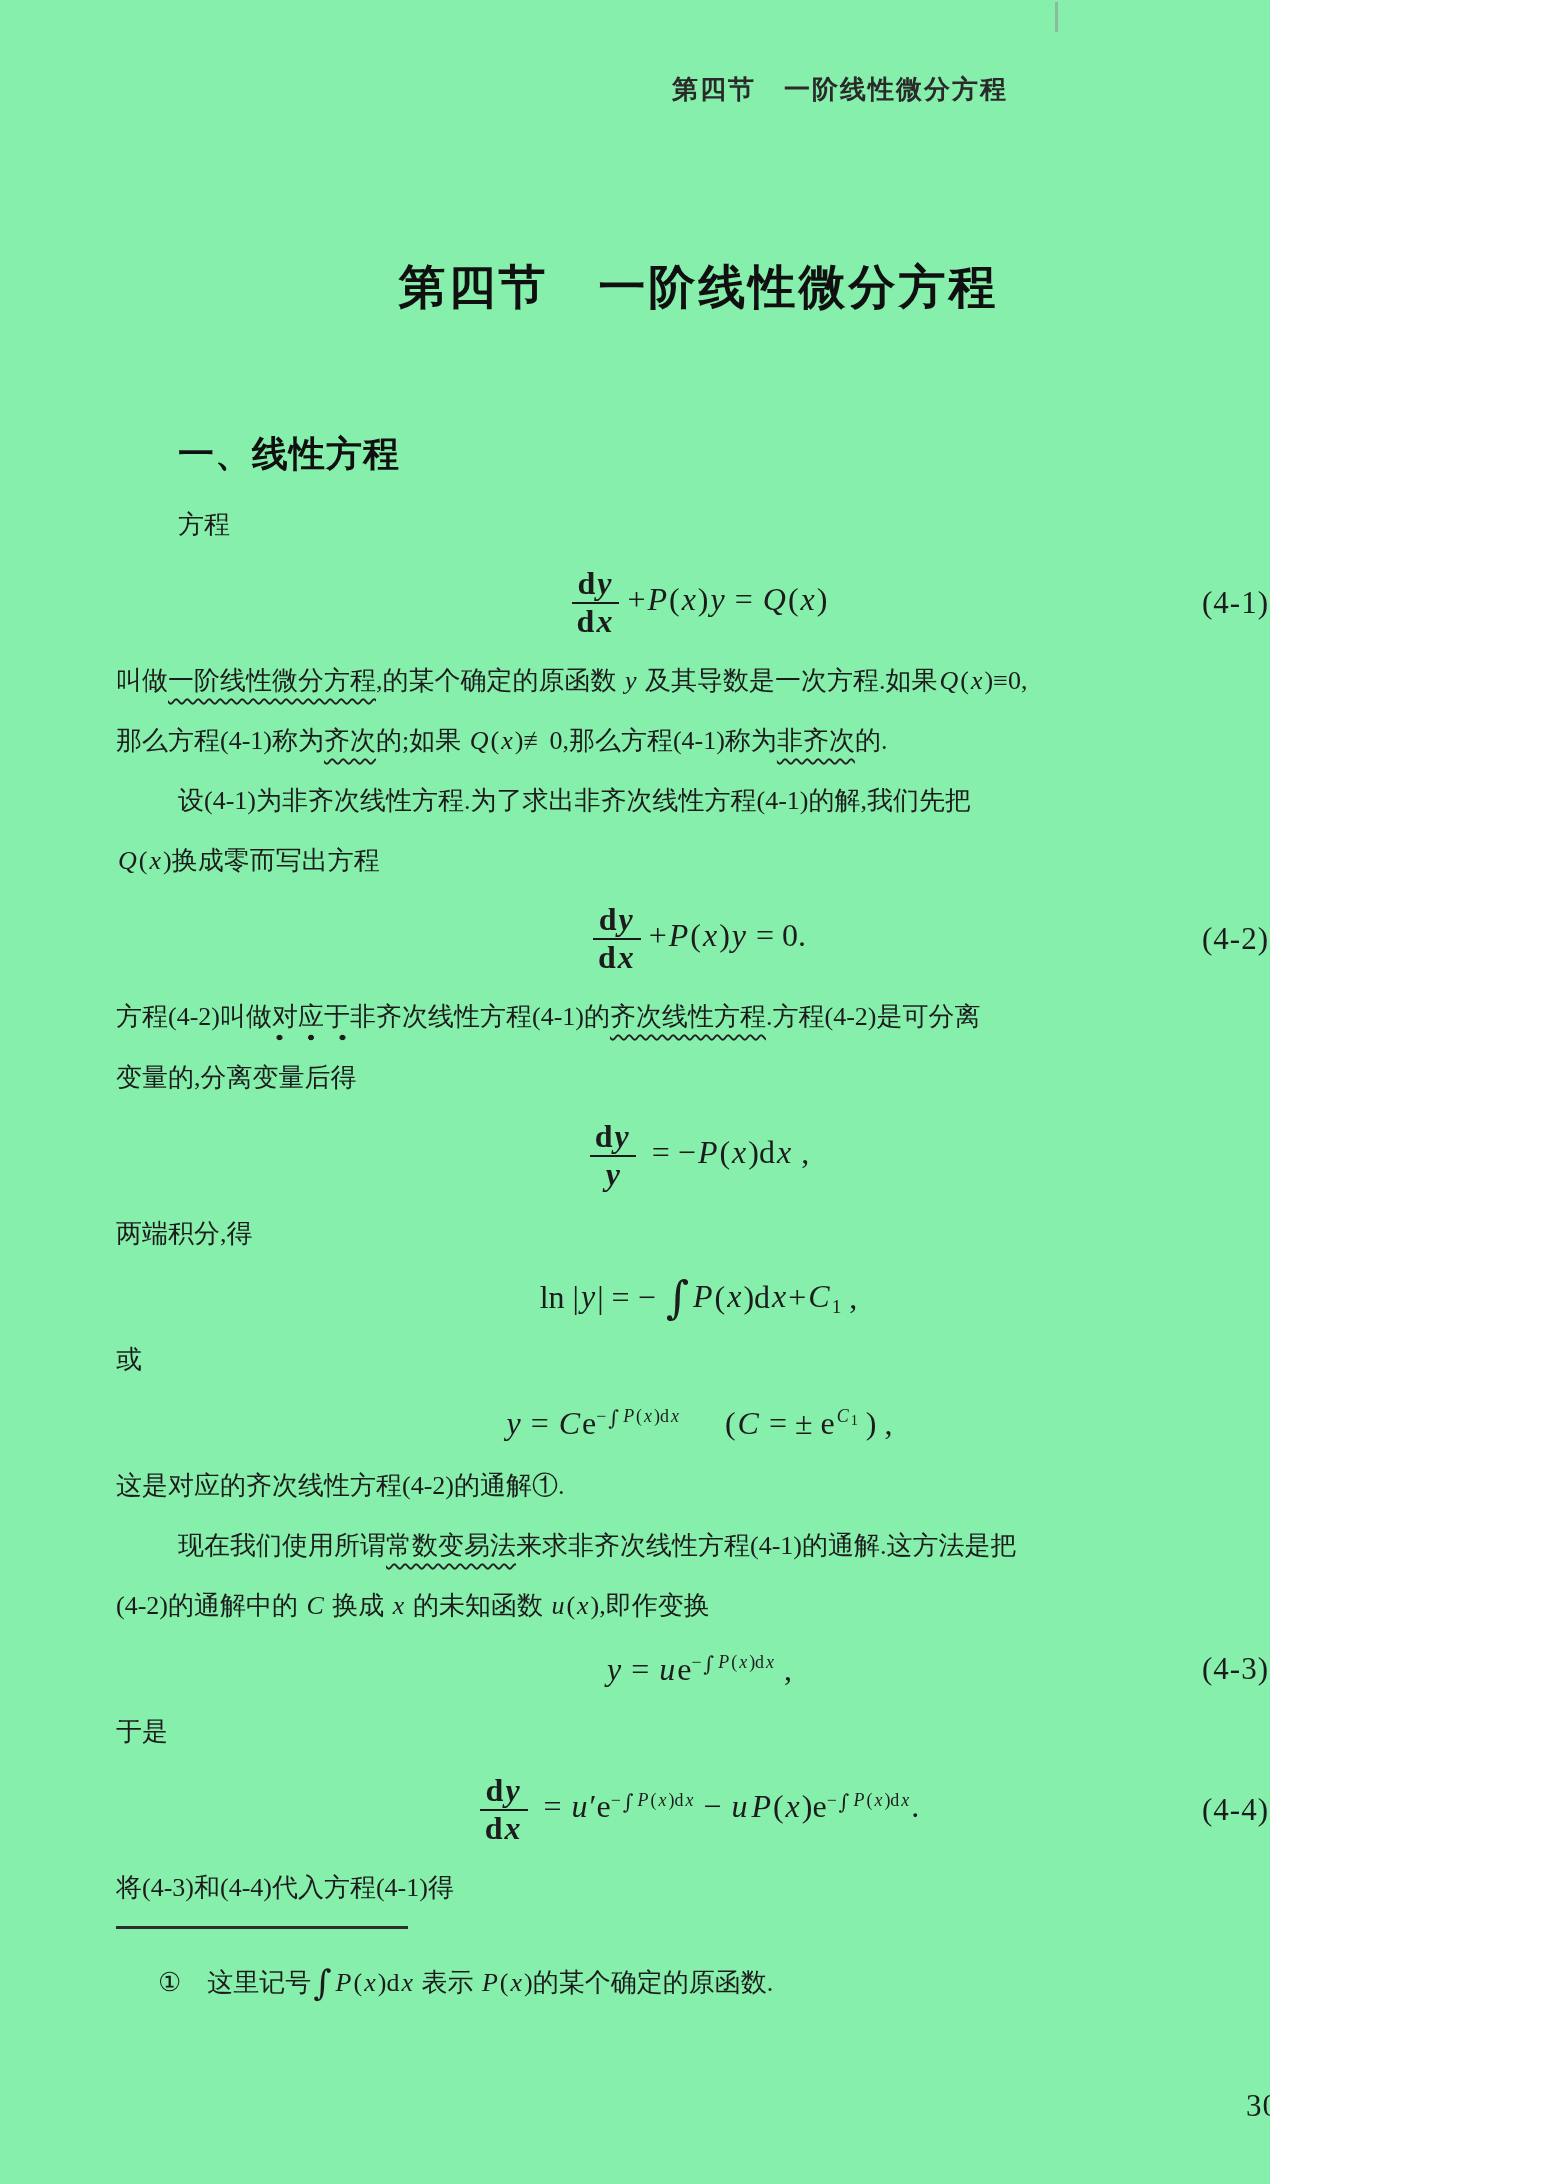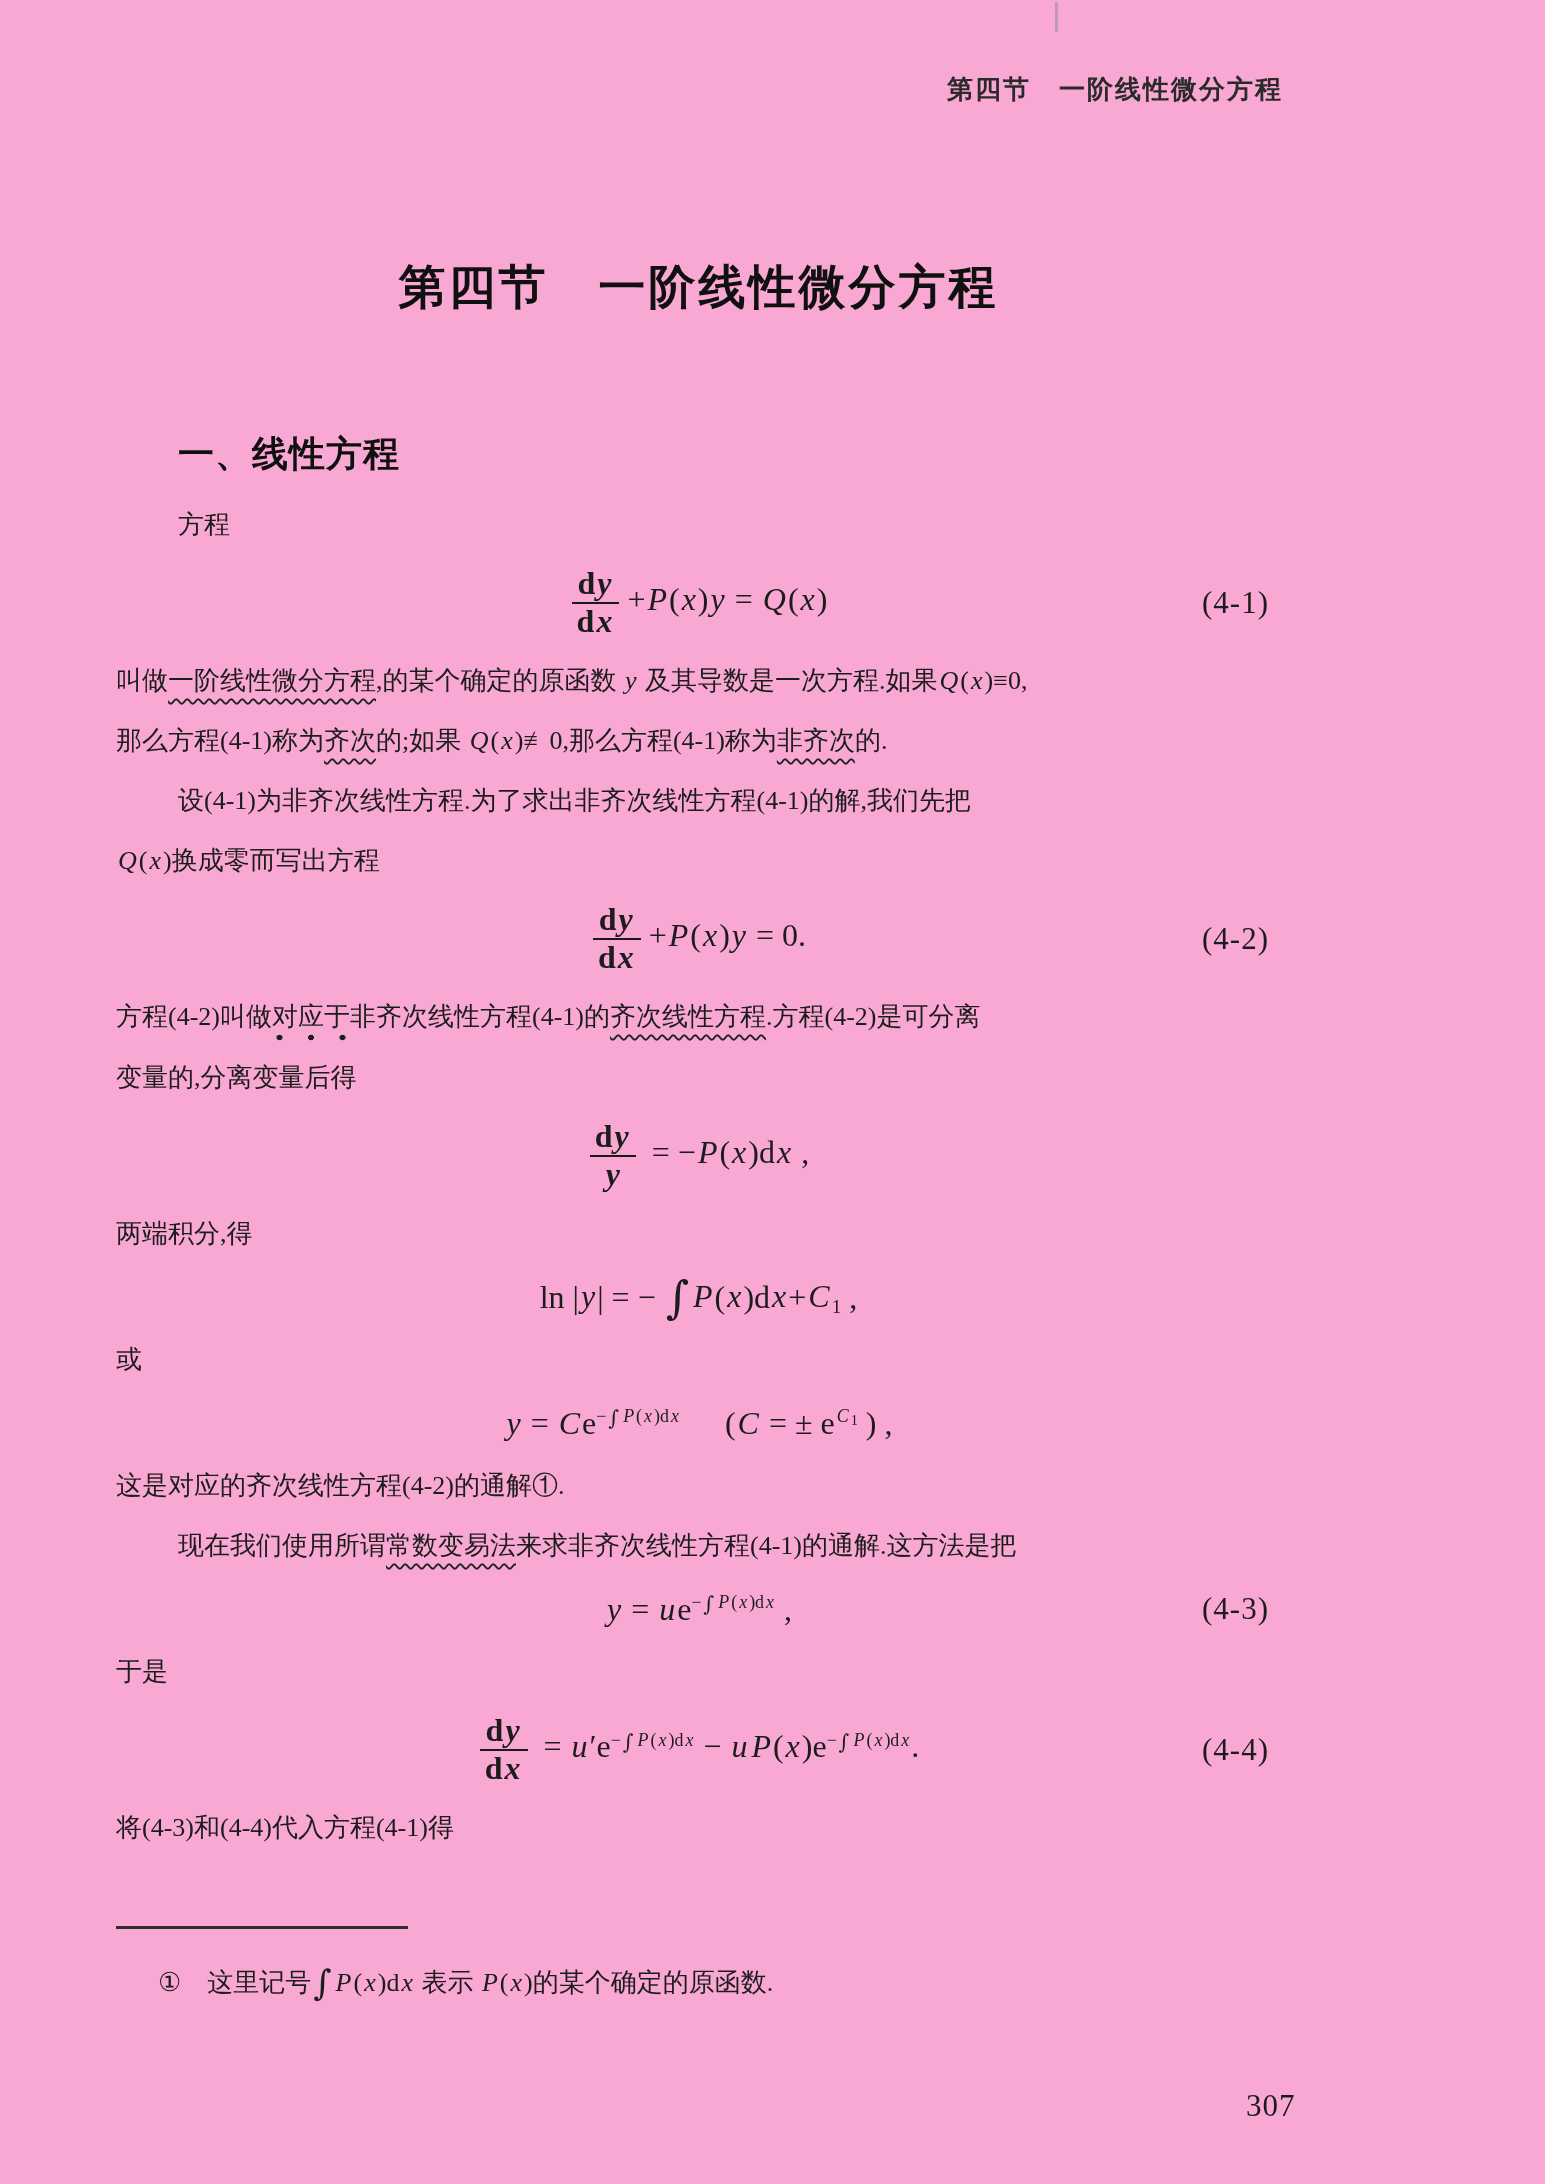--- a/index.html
+++ b/index.html
@@ -1,16 +1,16 @@
 <!DOCTYPE html>
 <html><head>
 <meta charset="utf-8">
 <style>
   html,body{margin:0;padding:0;}
-  .page{position:relative;width:1545px;height:2184px;background:#f9a8d4;overflow:hidden;
+  .page{position:relative;width:1270px;height:2184px;background:#86efac;overflow:hidden;
         color:#1c1c1c;font-family:"Liberation Serif",serif;}
   .running-header{position:absolute;top:72px;right:262px;font-family:"Liberation Sans",sans-serif;
         font-weight:600;font-size:26px;letter-spacing:2px;color:#2a2a2a;}
   .title{position:absolute;top:256px;left:116px;width:1165px;text-align:center;
         font-family:"Liberation Sans",sans-serif;font-weight:700;font-size:47px;letter-spacing:3px;color:#101010;}
   .sec-heading{position:absolute;top:430px;left:178px;font-family:"Liberation Sans",sans-serif;
         font-weight:700;font-size:36px;letter-spacing:1px;color:#101010;}
   .content{position:absolute;top:495px;left:116px;width:1165px;}
   .para{font-size:26px;line-height:60px;white-space:nowrap;color:#1c1c1c;}
   .para.indent{text-indent:62px;}
@@ -85,20 +85,21 @@
       <div class="para"><span class="r-p">两端积分,得</span></div>
       <div class="formula">
         <span class="f-body"><span class="r-r">ln </span><span class="r-r">|</span><span class="r-v">y</span><span class="r-r">| = − </span><span class="int">∫</span><span class="r-v">P</span><span class="r-r">(</span><span class="r-v">x</span><span class="r-r">)</span><span class="r-r">d</span><span class="r-v">x</span><span class="r-r">+</span><span class="r-v">C</span><span class="sub"><span class="r-r">1</span></span><span class="r-r"> ,</span></span>
       </div>
       <div class="para"><span class="r-p">或</span></div>
       <div class="formula">
         <span class="f-body"><span class="r-v">y</span><span class="r-r"> = </span><span class="r-v">C</span><span class="r-r">e</span><span class="sup"><span class="r-r">−</span><span class="int">∫</span><span class="r-v">P</span><span class="r-r">(</span><span class="r-v">x</span><span class="r-r">)</span><span class="r-r">d</span><span class="r-v">x</span></span><span style="display: inline-block; width: 44px;"></span><span class="r-r">(</span><span class="r-v">C</span><span class="r-r"> = ± </span><span class="r-r">e</span><span class="sup"><span class="r-v">C</span><span class="sub"><span class="r-r">1</span></span></span><span class="r-r"> )</span><span class="r-r"> ,</span></span>
       </div>
       <div class="para"><span class="r-p">这是对应的齐次线性方程(4-2)的通解①.</span></div>
       <div class="para indent"><span class="r-p">现在我们使用所谓</span><span class="r-w">常数变易法</span><span class="r-p">来求非齐次线性方程(4-1)的通解.这方法是把</span></div>
+      <div class="para"><span class="r-p">(4-2)的通解中的 </span><span class="r-v">C</span><span class="r-p"> 换成 </span><span class="r-v">x</span><span class="r-p"> 的未知函数 </span><span class="r-v">u</span><span class="r-r">(</span><span class="r-v">x</span><span class="r-r">)</span><span class="r-p">,即作变换</span></div>
       <div class="formula">
         <span class="f-body"><span class="r-v">y</span><span class="r-r"> = </span><span class="r-v">u</span><span class="r-r">e</span><span class="sup"><span class="r-r">−</span><span class="int">∫</span><span class="r-v">P</span><span class="r-r">(</span><span class="r-v">x</span><span class="r-r">)</span><span class="r-r">d</span><span class="r-v">x</span></span><span class="r-r"> ,</span></span>
         <span class="eqno">(4-3)</span>
       </div>
       <div class="para"><span class="r-p">于是</span></div>
       <div class="formula tall">
         <span class="f-body"><span class="frac">
             <span class="fnum"><span class="r-r">d</span><span class="r-v">y</span></span>
             <span class="fbar"></span>
             <span class="fden"><span class="r-r">d</span><span class="r-v">x</span></span>

